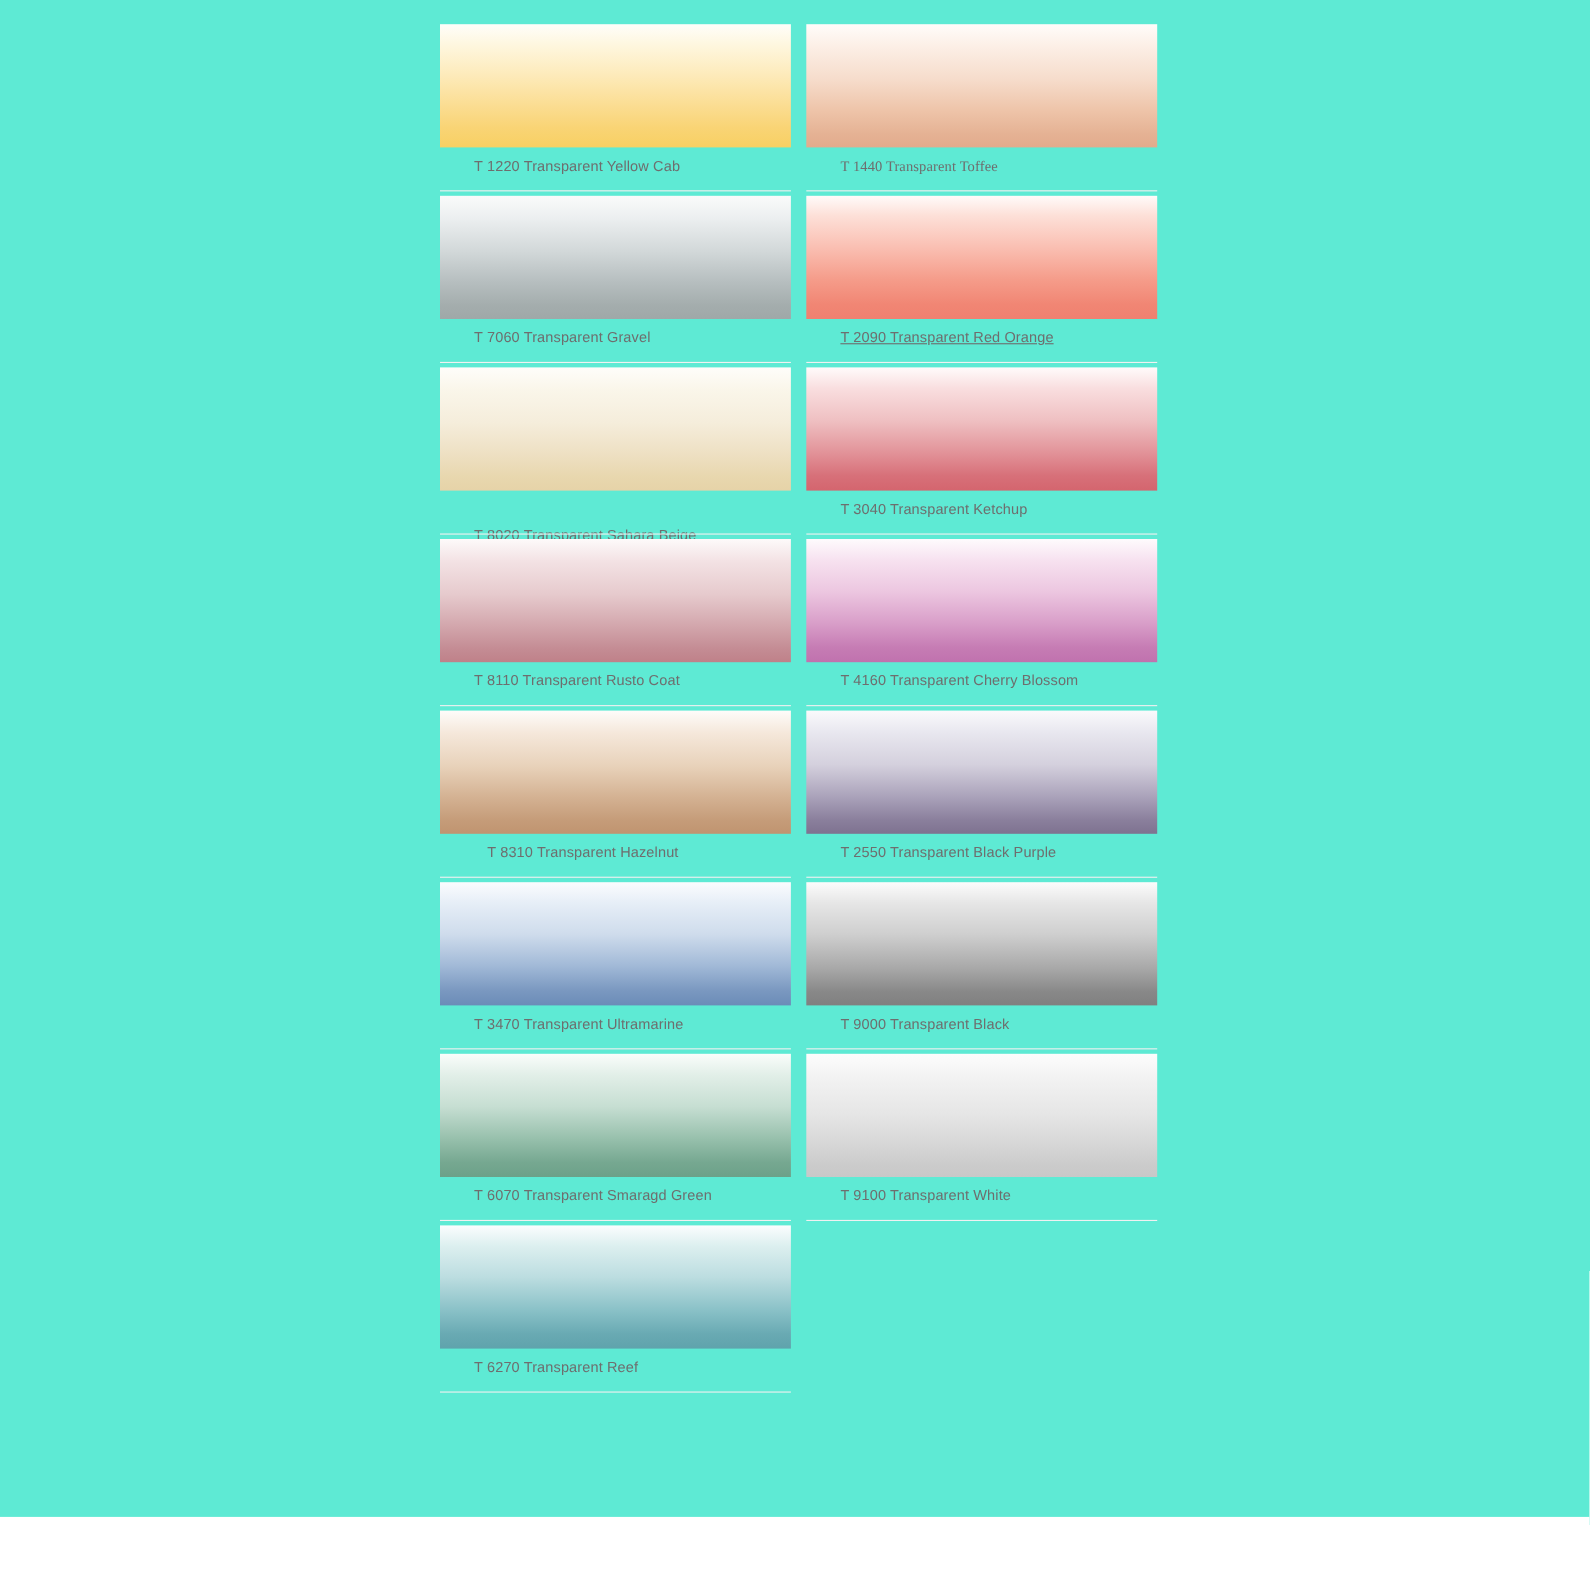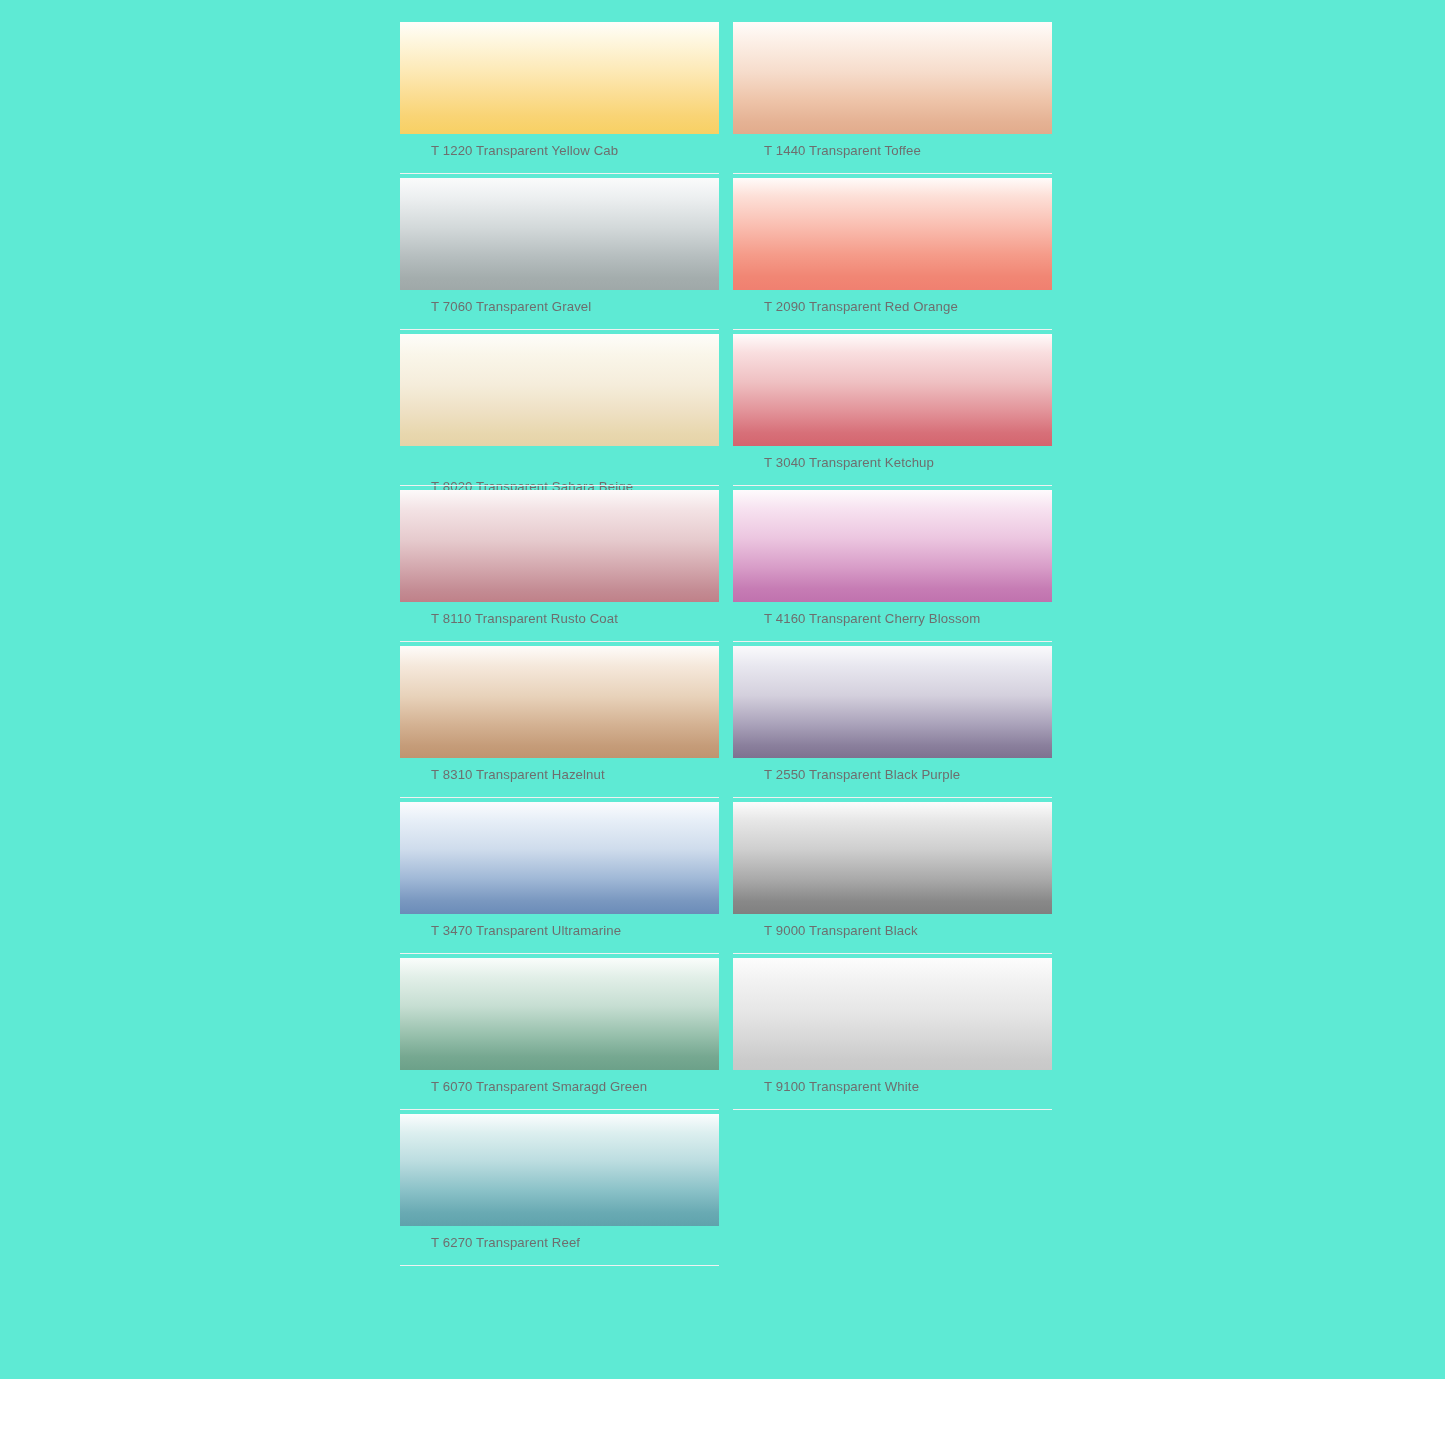--- a/index.html
+++ b/index.html
@@ -68,31 +68,31 @@
 
 <div id="swatch-sheet">
   <div id="swatch-grid">
       <div class="swatch-card">
         <div class="swatch-chip" title="T 1220 Transparent Yellow Cab" style="background: linear-gradient(rgb(255, 254, 250) 0%, rgb(254, 247, 224) 16%, rgb(253, 234, 185) 42%, rgb(251, 221, 146) 66%, rgb(249, 212, 117) 84%, rgb(248, 208, 99) 100%);"></div>
         <div class="swatch-label" style="color: rgb(110, 110, 110);">T 1220 Transparent Yellow Cab</div>
         <div class="swatch-divider" style="background: rgb(241, 241, 241);"></div>
       </div>
       <div class="swatch-card">
         <div class="swatch-chip" title="T 1440 Transparent Toffee" style="background: linear-gradient(rgb(255, 252, 250) 0%, rgb(252, 239, 230) 18%, rgb(246, 220, 203) 45%, rgb(238, 196, 169) 70%, rgb(229, 178, 148) 89%, rgb(226, 171, 140) 100%);"></div>
-        <div class="swatch-label" style="color: rgb(110, 110, 110);">T 1440 Transparent Toffee</div>
+        <div class="swatch-label" style="color: rgb(110, 110, 110); font-family: Liberation Serif, serif;">T 1440 Transparent Toffee</div>
         <div class="swatch-divider" style="background: rgb(241, 241, 241);"></div>
       </div>
       <div class="swatch-card">
         <div class="swatch-chip" title="T 7060 Transparent Gravel" style="background: linear-gradient(rgb(250, 251, 251) 0%, rgb(236, 239, 240) 18%, rgb(210, 216, 217) 45%, rgb(182, 190, 191) 70%, rgb(164, 173, 173) 89%, rgb(159, 168, 168) 100%);"></div>
         <div class="swatch-label" style="color: rgb(110, 110, 110);">T 7060 Transparent Gravel</div>
         <div class="swatch-divider" style="background: rgb(241, 241, 241);"></div>
       </div>
       <div class="swatch-card">
         <div class="swatch-chip" title="T 2090 Transparent Red Orange" style="background: linear-gradient(rgb(255, 251, 250) 0%, rgb(253, 224, 216) 16%, rgb(250, 191, 178) 42%, rgb(245, 156, 138) 68%, rgb(241, 134, 116) 88%, rgb(240, 128, 112) 100%);"></div>
-        <div class="swatch-label" style="color: rgb(110, 110, 110);">T 2090 Transparent Red Orange</div>
+        <div class="swatch-label" style="color: rgb(110, 110, 110); text-decoration: underline;">T 2090 Transparent Red Orange</div>
         <div class="swatch-divider" style="background: rgb(241, 241, 241);"></div>
       </div>
       <div class="swatch-card">
         <div class="swatch-chip" title="T 8020 Transparent Sahara Beige" style="background: linear-gradient(rgb(254, 253, 250) 0%, rgb(250, 246, 234) 18%, rgb(245, 237, 219) 45%, rgb(238, 224, 195) 70%, rgb(232, 215, 174) 89%, rgb(230, 211, 168) 100%);"></div>
         <div class="swatch-label" style="color: rgb(110, 110, 110); margin-top: 24px;">T 8020 Transparent Sahara Beige</div>
         <div class="swatch-divider" style="background: rgb(241, 241, 241);"></div>
       </div>
       <div class="swatch-card">
         <div class="swatch-chip" title="T 3040 Transparent Ketchup" style="background: linear-gradient(rgb(255, 251, 251) 0%, rgb(249, 222, 223) 17%, rgb(239, 192, 194) 43%, rgb(226, 147, 153) 69%, rgb(215, 112, 121) 88%, rgb(212, 101, 110) 100%);"></div>
         <div class="swatch-label" style="color: rgb(110, 110, 110);">T 3040 Transparent Ketchup</div>
@@ -103,21 +103,21 @@
         <div class="swatch-label" style="color: rgb(110, 110, 110);">T 8110 Transparent Rusto Coat</div>
         <div class="swatch-divider" style="background: rgb(241, 241, 241);"></div>
       </div>
       <div class="swatch-card">
         <div class="swatch-chip" title="T 3150 Transparent Cherry Blossom" style="background: linear-gradient(rgb(254, 251, 253) 0%, rgb(247, 226, 240) 17%, rgb(236, 198, 224) 43%, rgb(216, 157, 200) 69%, rgb(198, 124, 180) 88%, rgb(192, 114, 174) 100%);"></div>
         <div class="swatch-label" style="color: rgb(110, 110, 110);">T 4160 Transparent Cherry Blossom</div>
         <div class="swatch-divider" style="background: rgb(241, 241, 241);"></div>
       </div>
       <div class="swatch-card">
         <div class="swatch-chip" title="T 8310 Transparent Hazelnut" style="background: linear-gradient(rgb(254, 252, 250) 0%, rgb(245, 232, 219) 18%, rgb(232, 210, 186) 45%, rgb(212, 178, 147) 70%, rgb(197, 156, 121) 89%, rgb(192, 148, 112) 100%);"></div>
-        <div class="swatch-label" style="color: rgb(110, 110, 110);">T 8310 Transparent Hazelnut</div>
+        <div class="swatch-label" style="color: rgb(110, 110, 110); margin-left: 12px;">T 8310 Transparent Hazelnut</div>
         <div class="swatch-divider" style="background: rgb(241, 241, 241);"></div>
       </div>
       <div class="swatch-card">
         <div class="swatch-chip" title="T 4260 Transparent Black Purple" style="background: linear-gradient(rgb(250, 250, 252) 0%, rgb(232, 231, 239) 18%, rgb(212, 208, 221) 44%, rgb(170, 162, 186) 70%, rgb(138, 127, 156) 89%, rgb(126, 114, 144) 100%);"></div>
         <div class="swatch-label" style="color: rgb(110, 110, 110);">T 2550 Transparent Black Purple</div>
         <div class="swatch-divider" style="background: rgb(241, 241, 241);"></div>
       </div>
       <div class="swatch-card">
         <div class="swatch-chip" title="T 5080 Transparent Ultramarine" style="background: linear-gradient(rgb(251, 252, 254) 0%, rgb(230, 238, 247) 17%, rgb(207, 220, 236) 42%, rgb(161, 185, 215) 68%, rgb(122, 152, 192) 88%, rgb(107, 140, 184) 100%);"></div>
         <div class="swatch-label" style="color: rgb(110, 110, 110);">T 3470 Transparent Ultramarine</div>

